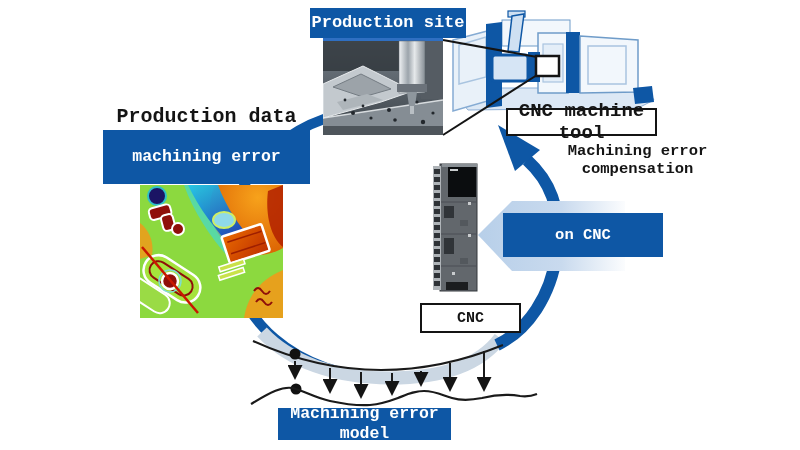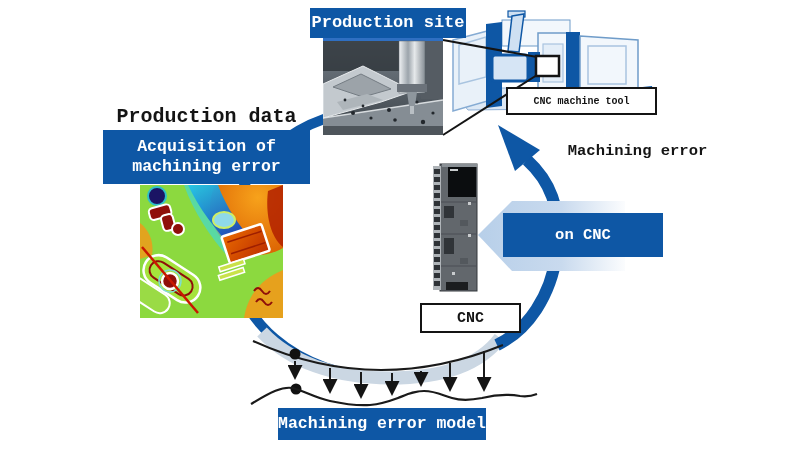--- a/index.html
+++ b/index.html
@@ -17,29 +17,29 @@
   .outlinebox{
     background:#ffffff;border:2.5px solid #141414;color:#141414;font-weight:bold;
     text-align:center;display:flex;flex-direction:column;justify-content:center;align-items:center;
   }
   .blacktext{
     color:#141414;font-weight:bold;text-align:center;line-height:1.18;
   }
   
   #production-site-box{left:310px;top:8px;width:156px;height:30px;font-size:17px;}
   #production-photo{left:323px;top:38px;width:120px;height:97px;}
-  #cnc-machine-tool-label{left:506px;top:87px;width:151px;height:28px;font-size:10px;}
+  #cnc-machine-tool-label{left:506px;top:108px;width:151px;height:28px;font-size:19px;}
   #production-data-label{left:103px;top:105px;width:207px;font-size:20px;}
   #acquisition-box{left:103px;top:130px;width:207px;height:54px;font-size:16.5px;}
   #error-heatmap{left:140px;top:185px;width:143px;height:133px;}
   #compensation-label{left:555px;top:142px;width:165px;font-size:15.5px;}
   #implementation-box{left:503px;top:213px;width:160px;height:44px;font-size:15.5px;}
   #cnc-controller{left:432px;top:162px;width:47px;height:132px;}
   #cnc-label{left:420px;top:303px;width:101px;height:30px;font-size:15px;}
-  #error-model-box{left:278px;top:408px;width:208px;height:32px;font-size:16.5px;}
+  #error-model-box{left:278px;top:408px;width:173px;height:32px;font-size:16.5px;}
 </style>
 </head>
 <body>
 
 <div class="stage">
 
   <svg class="canvas" width="800" height="450" viewBox="0 0 800 450">
     <defs>
       <marker id="ah" viewBox="0 0 10 10" refX="8" refY="5" markerWidth="7.5" markerHeight="7.5" orient="auto">
         <path d="M0,0 L10,5 L0,10 Z" fill="#141414"></path>
@@ -238,26 +238,26 @@
 
   <div class="abs outlinebox" id="cnc-machine-tool-label">
     <span>CNC machine tool</span>
   </div>
 
   <div class="abs blacktext" id="production-data-label">
     <span>Production data</span>
   </div>
 
   <div class="abs bluebox" id="acquisition-box">
-    <span>Acquisition of</span>
     <span>machining error</span>
   </div>
 
   <div class="abs blacktext" id="compensation-label">
     <span style="display:block">Machining error</span>
+    <span style="display:block">compensation</span>
   </div>
 
   <div class="abs bluebox" id="implementation-box">
     <span>on CNC</span>
   </div>
 
   <div class="abs outlinebox" id="cnc-label">
     <span>CNC</span>
   </div>
 

